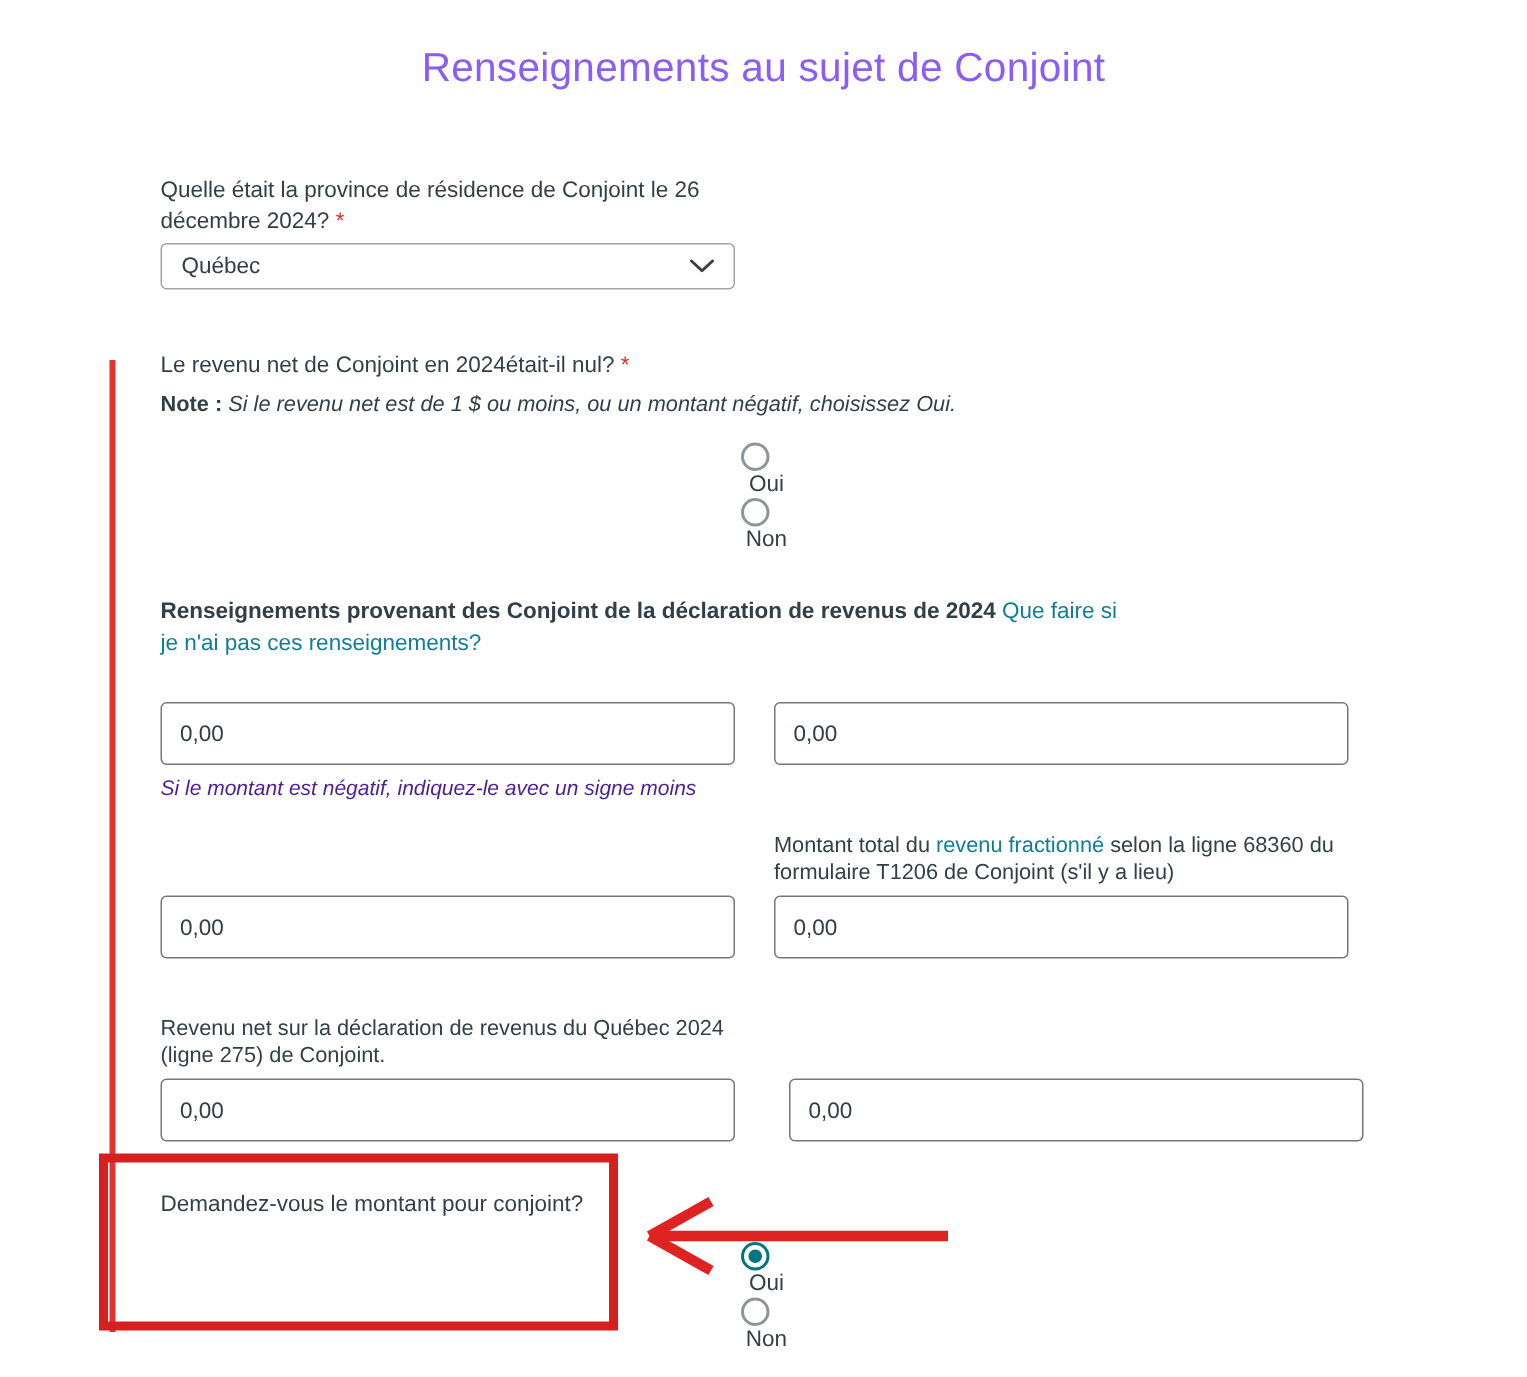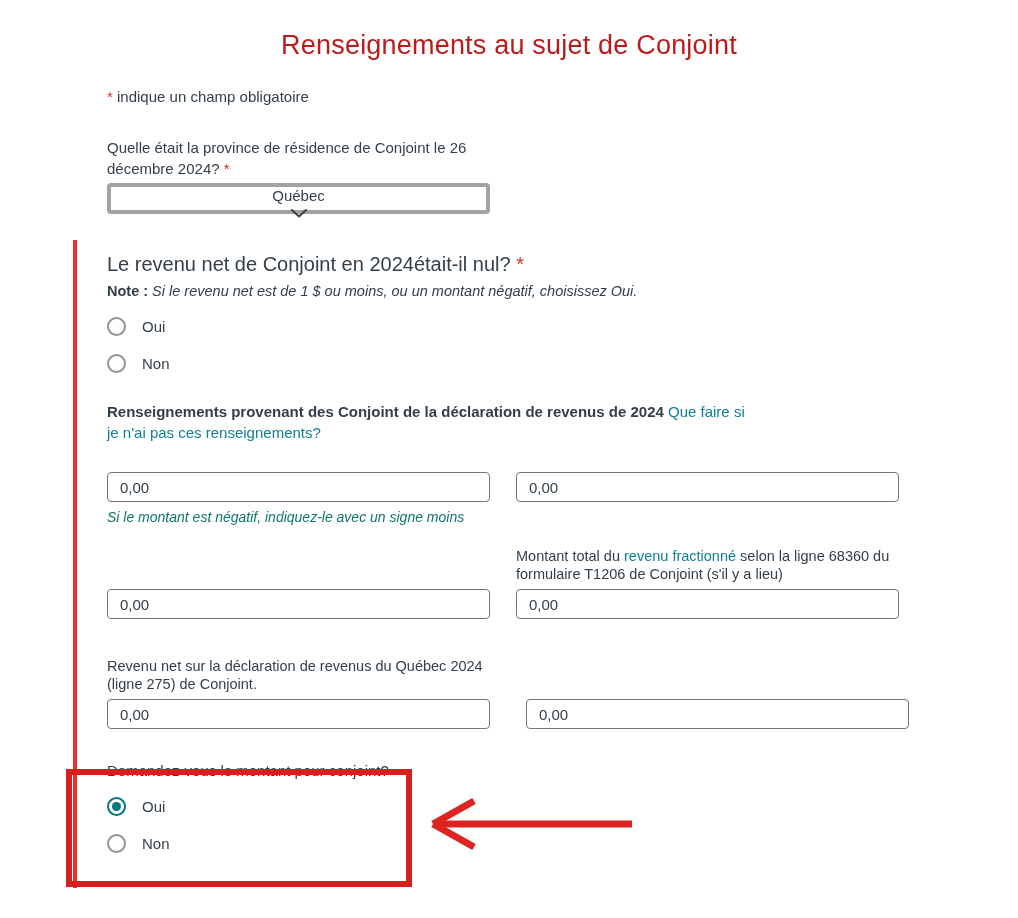--- a/index.html
+++ b/index.html
@@ -1,74 +1,73 @@
 <!DOCTYPE html>
 <html><head>
 <meta charset="utf-8">
 <style>
   * { margin:0; padding:0; box-sizing:border-box; }
   html,body { width:1018px; height:918px; background:#ffffff; overflow:hidden; }
   body { font-family:"Liberation Sans","DejaVu Sans",sans-serif; color:#333f48; }
 
-  .page-title { text-align:center; margin-top:30px; font-size:27px; font-weight:400; color:#b91c1c; letter-spacing:.2px; }
+  .page-title { text-align:center; margin-top:30px; font-size:27px; font-weight:400; color:#8b5cf6; letter-spacing:.2px; }
 
   .content { position:absolute; left:107px; top:86px; width:792px; }
 
   .req { color:#d93025; }
-  .std { font-size:20px; line-height:21px; color:#333f48; }
+  .std { font-size:15px; line-height:21px; color:#333f48; }
 
   .required-note { font-size:15px; }
 
   .q-label { margin-top:30px; font-size:15px; line-height:21px; max-width:400px; }
 
-  .select-box { margin-top:4px; width:383px; height:31px; border:4px solid #a3a3a3; border-radius:4px;
-    background:#fff; display:flex; align-items:center; justify-content:space-between; padding:0 13px; cursor:pointer;flex-direction:column; }
+  .select-box { margin-top:4px; width:383px; height:31px; border:1px solid #a3a3a3; border-radius:4px;
+    background:#fff; display:flex; align-items:center; justify-content:space-between; padding:0 13px; cursor:pointer; }
   .select-box .sel-val { font-size:15px; color:#333f48; }
 
   .section-gap-1 { margin-top:40px; }
   .note-line { margin-top:8px; font-size:14.5px; }
   .note-line .note-prefix { font-weight:bold; font-style:normal;margin-top:20px; }
   .note-line .note-text { font-style:italic; }
 
-  .radio-row { display:flex; align-items:center; margin-top:17px; height:20px; }
+  .radio-row { display:flex; align-items:center; margin-top:17px; height:20px;flex-direction:column; }
   .radio-circle { width:19px; height:19px; border:2px solid #8f9499; border-radius:50%; background:#fff; flex:0 0 auto; position:relative; cursor:pointer; }
   .radio-circle.selected { border-color:#00747f; }
   .radio-circle.selected::after { content:""; position:absolute; left:3px; top:3px; width:9px; height:9px; border-radius:50%; background:#00747f; }
   .radio-label { margin-left:16px; font-size:15px; }
 
-  .section-heading { margin-top:28px; max-width:640px; font-size:15px; line-height:21px; }
+  .section-heading { margin-top:45px; max-width:640px; font-size:15px; line-height:21px; }
   .section-heading .bold { font-weight:bold; }
   a.link, .link { color:#0e7f94; text-decoration:none; cursor:pointer; }
 
   .field-row { display:grid; grid-template-columns:383px 383px; column-gap:26px; align-items:end; }
   .row-1 { margin-top:23px; }
   .row-2 { margin-top:23px; }
   .row-3 { margin-top:39px;gap:36px; }
   .cell { display:flex; flex-direction:column; }
   .field-label { font-size:14.5px; line-height:17.5px; color:#333f48; }
-  .text-input { margin-top:6px; width:100%; height:30px; border:1px solid #767676; border-radius:4px;
+  .text-input { margin-top:6px; width:100%; height:42px; border:1px solid #767676; border-radius:4px;
     font-family:"Liberation Sans","DejaVu Sans",sans-serif; font-size:15px; color:#333f48; padding:0 12px; background:#fff; }
-  .helper-note { margin-top:7px; font-size:14px; font-style:italic; color:#0f766e; width:383px; }
+  .helper-note { margin-top:7px; font-size:14px; font-style:italic; color:#4c1d95; width:383px; }
 
   .last-question { margin-top:33px; font-size:15px; }
 
   
   .annot { position:absolute; pointer-events:none; z-index:10; }
   .v-line { left:73px; top:240px; width:4px; height:648px; background:#e23430; }
   .hl-rect { left:66px; top:769px; width:346px; height:118px; border:6px solid #d6201f; }
   .arrow-svg { left:425px; top:793px; }
 </style>
 </head>
 <body>
 
 <h1 class="page-title">Renseignements au sujet de Conjoint</h1>
 
 <div class="content">
 
-  <div class="required-note std"><span class="req">*</span><span> indique un champ obligatoire</span></div>
 
   <div class="q-label"><span>Quelle était la province de résidence de Conjoint le 26 décembre 2024? </span><span class="req">*</span></div>
 
   <div class="select-box">
     <span class="sel-val">Québec</span>
     <span>
       <svg width="16" height="10" viewBox="0 0 16 10">
           <polyline points="1,2 8,8.5 15,2" fill="none" stroke="#3c4043" stroke-width="2" stroke-linecap="round" stroke-linejoin="round"></polyline>
         </svg>
     </span>

